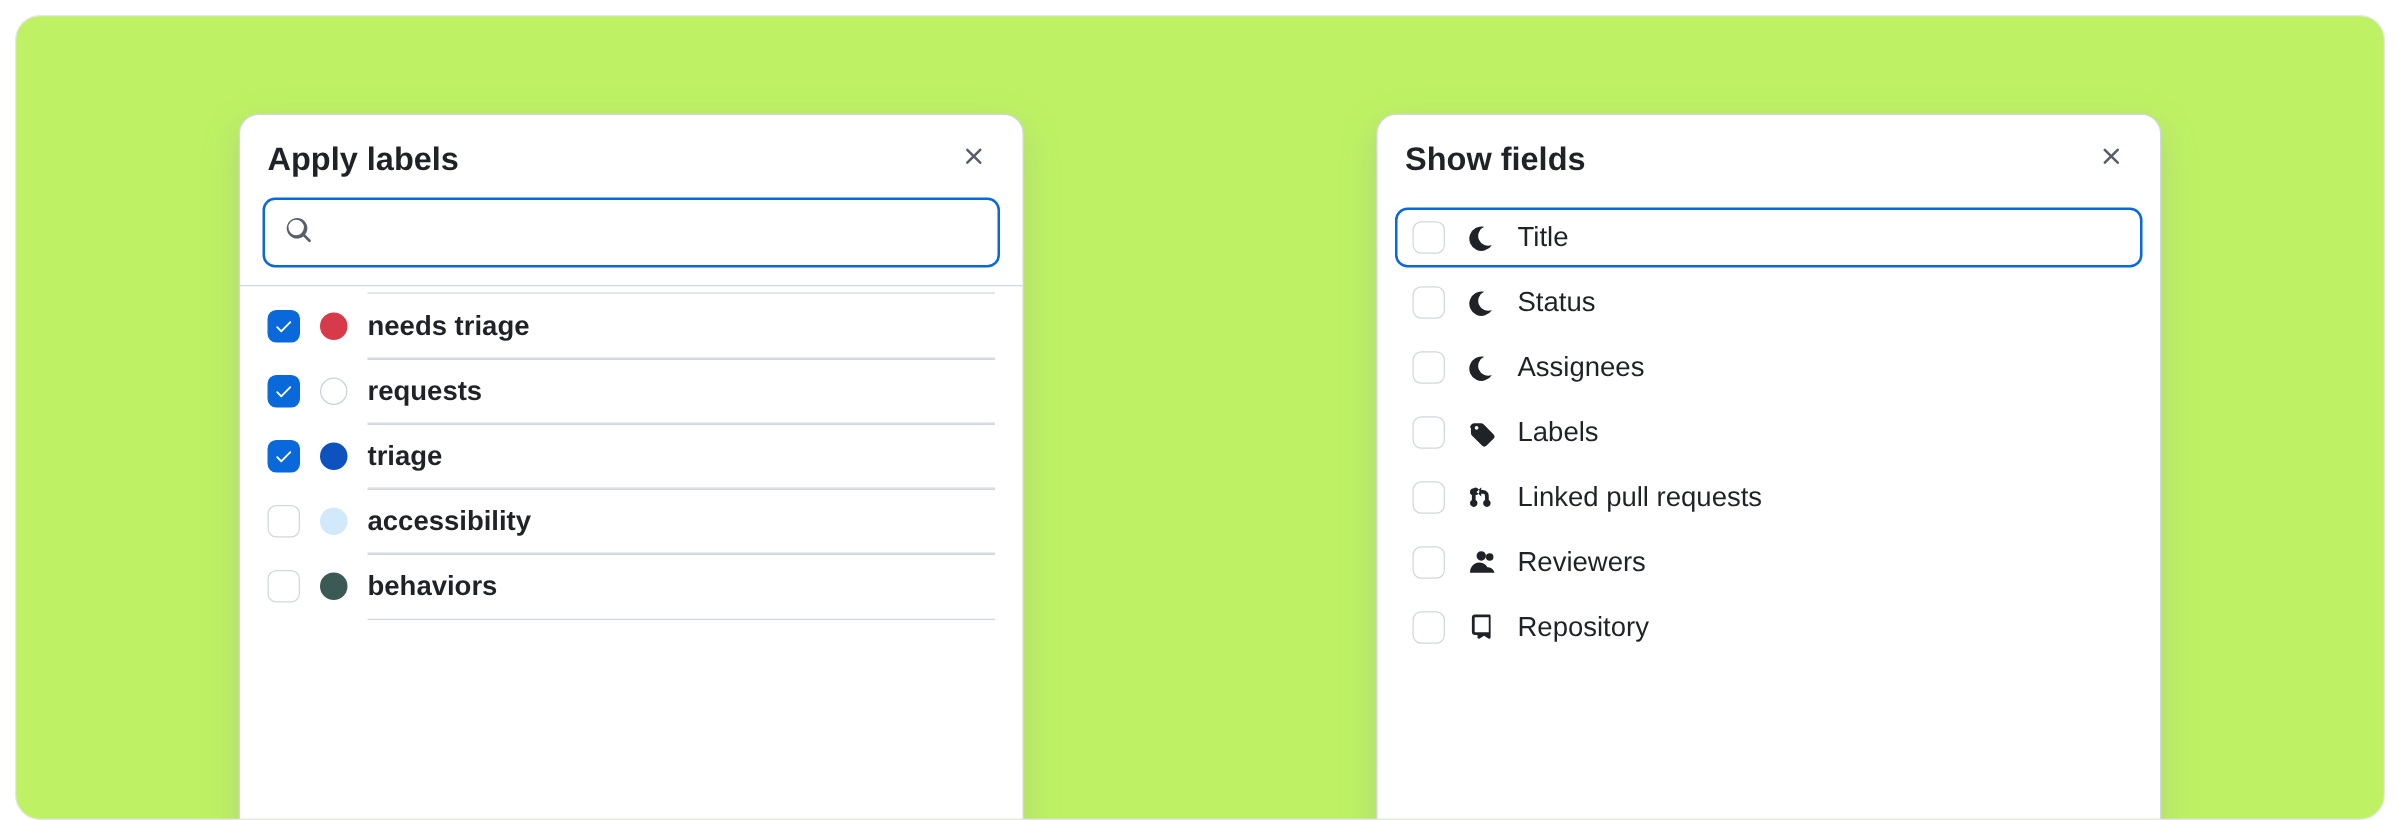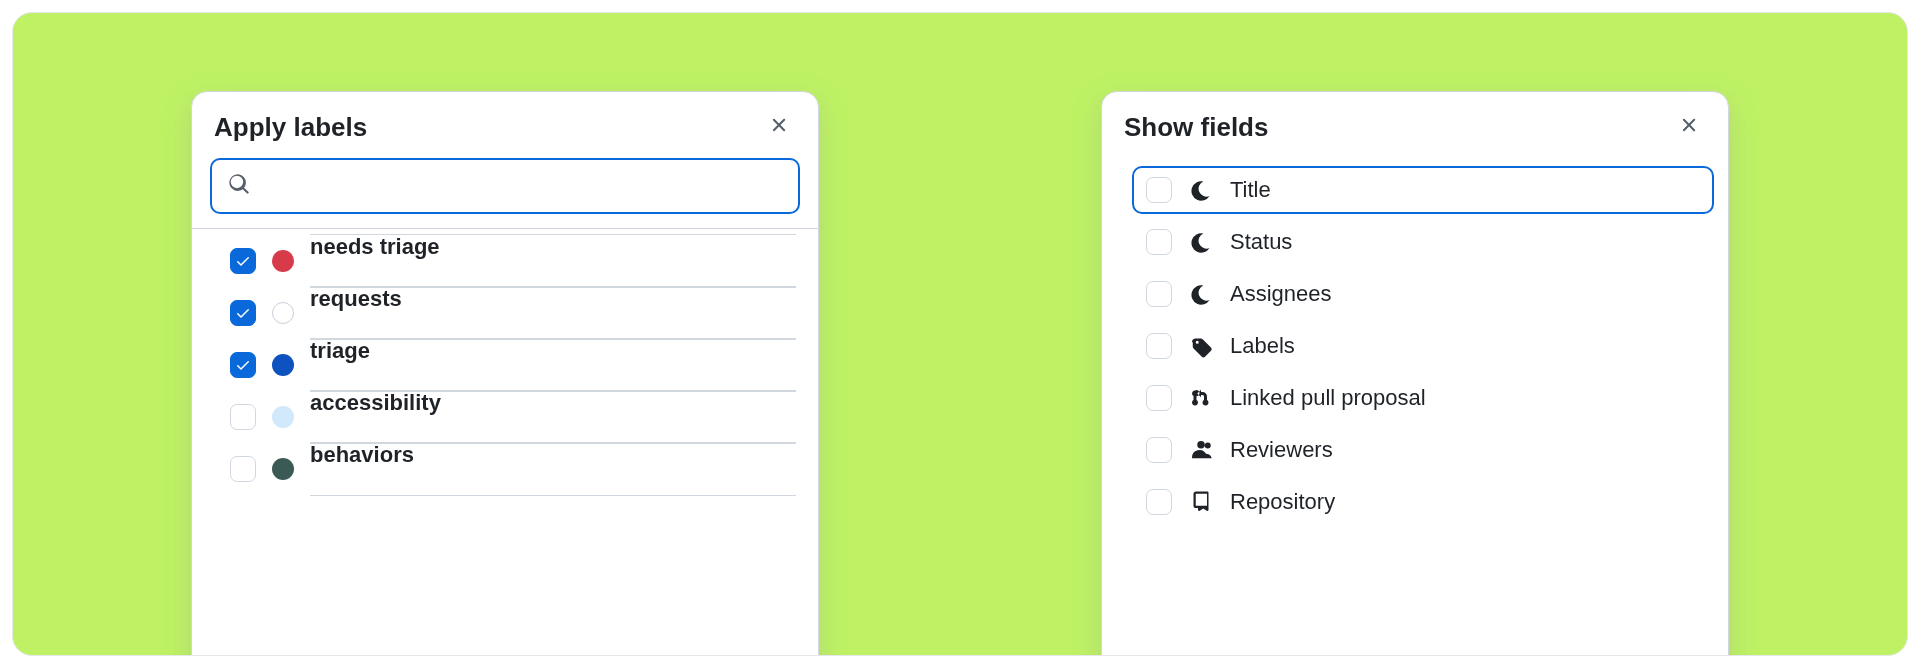--- a/index.html
+++ b/index.html
@@ -76,21 +76,20 @@
   .list { padding: 6px 0 16px 0; }
   .pad-left-list { padding-left: 0; }
 
   .row {
     display: flex;
     align-items: center;
     gap: 16px;
     padding: 0 22px;
     height: 52px;
     cursor: pointer;
-    margin-left: 16px;
   }
 
   .row.focused .row-inner {
     border: 2px solid #0969da;
     border-radius: 10px;
   }
   
   .panel-right .row { height: 52px; padding: 0 14px; }
   .row-inner {
     display: flex;
@@ -123,20 +122,21 @@
     width: 22px; height: 22px;
     border-radius: 50%;
     flex: 0 0 auto;
   }
   .label-dot.ring { background: #ffffff; border: 1.6px solid #c8d1da; }
 
   .row-text-wrap {
     flex: 1;
     display: flex;
     flex-direction: column;
+    justify-content: center;
     height: 100%;
     position: relative;
   }
   .row-text {
     font-size: 22px;
     font-weight: 600;
     color: #1f2328;
     line-height: 1.1;
   }
   .panel-right .row-text { font-weight: 500; font-size: 22px; }
@@ -307,21 +307,21 @@
           </div>
         </div>
         <div class="row">
           <div class="row-inner">
             <div class="cbox"></div>
             <div class="row-icon">
               <svg viewBox="0 0 16 16">
                 <use href="#ic-pr"></use>
               </svg>
             </div>
-            <div class="row-text">Linked pull proposal</div>
+            <div class="row-text">Linked pull requests</div>
           </div>
         </div>
         <div class="row">
           <div class="row-inner">
             <div class="cbox"></div>
             <div class="row-icon">
               <svg viewBox="0 0 16 16">
                 <use href="#ic-people"></use>
               </svg>
             </div>

